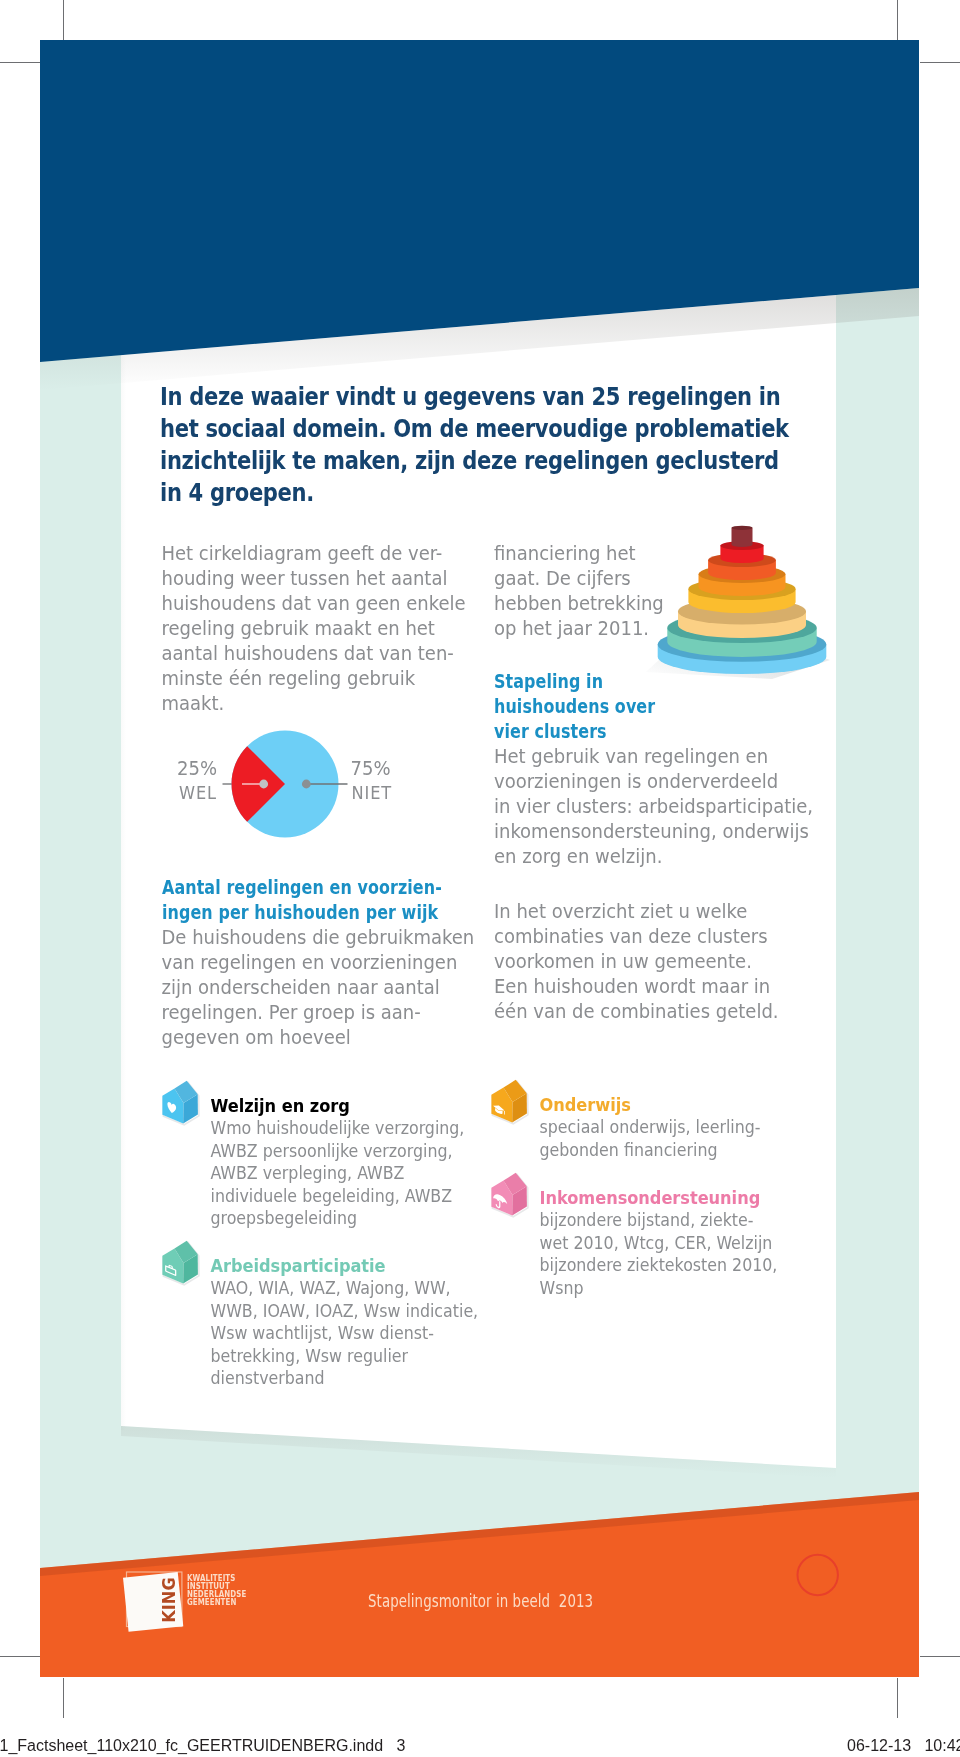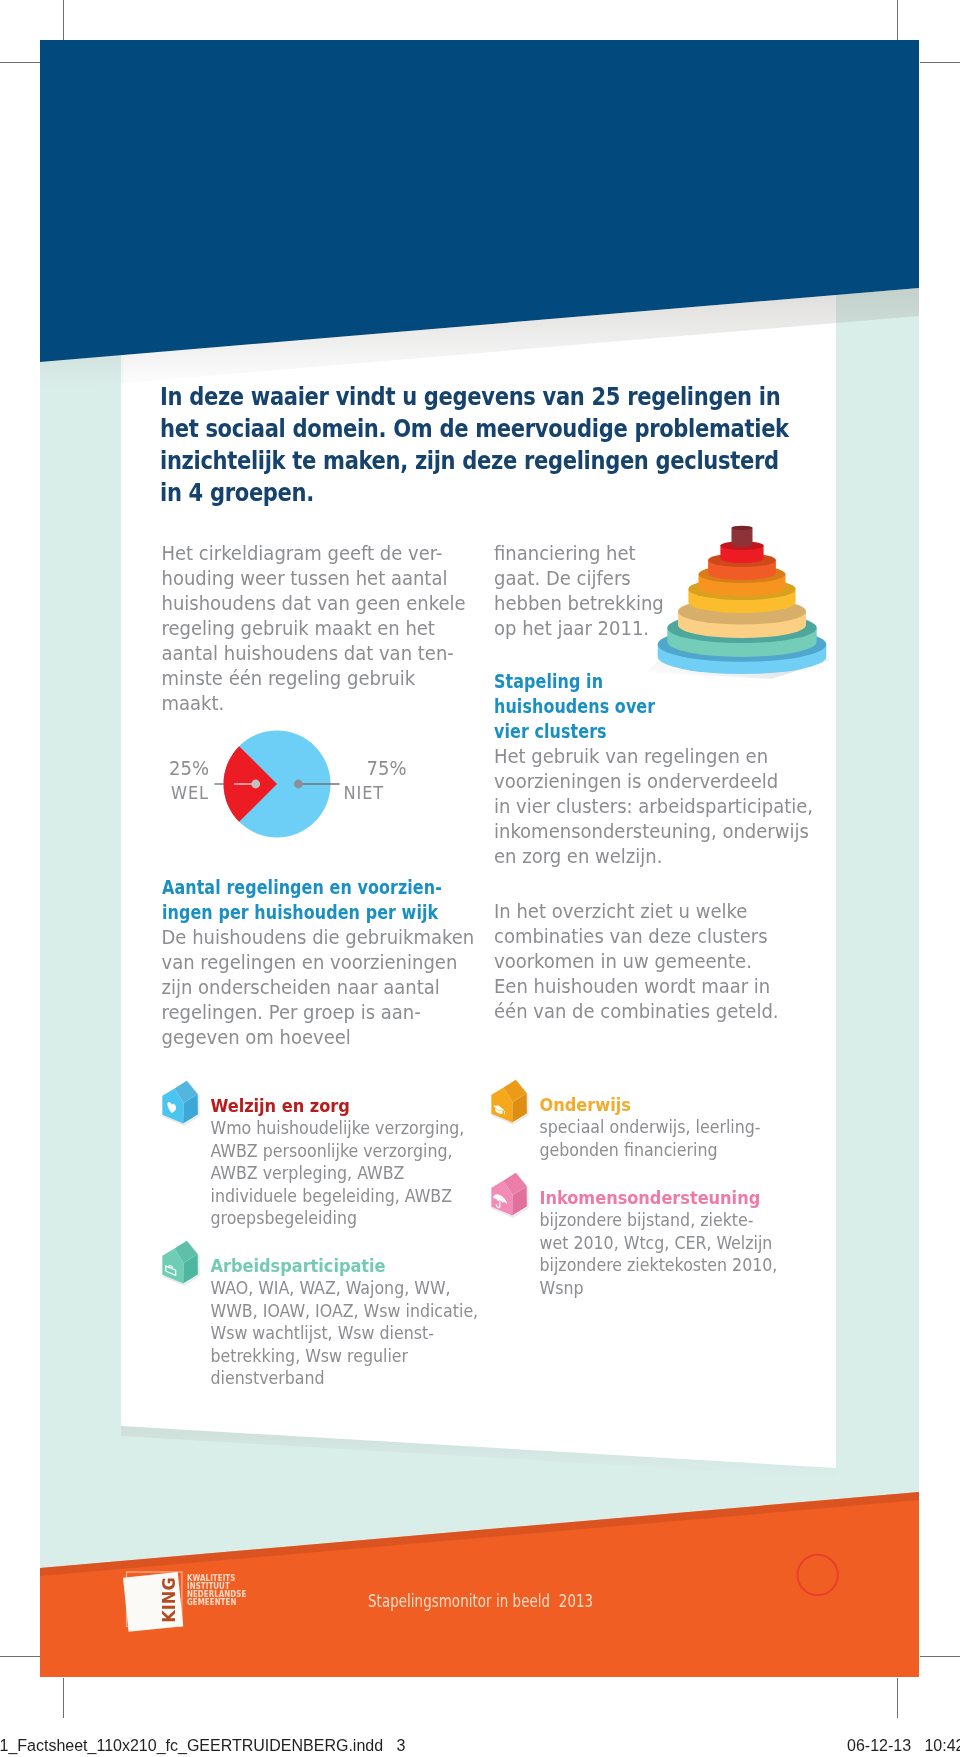--- a/index.html
+++ b/index.html
@@ -92,33 +92,33 @@
         <div class="body bline">Het cirkeldiagram geeft de ver-</div>
         <div class="body bline">houding weer tussen het aantal</div>
         <div class="body bline">huishoudens dat van geen enkele</div>
         <div class="body bline">regeling gebruik maakt en het</div>
         <div class="body bline">aantal huishoudens dat van ten-</div>
         <div class="body bline">minste één regeling gebruik</div>
         <div class="body bline">maakt.</div>
       </div>
     </div>
 
-    <div class="abs" style="left:122px;top:680px;width:260px;height:130px;">
+    <div class="abs" style="left:130px;top:680px;width:260px;height:130px;">
       <svg width="260" height="130" viewBox="0 0 260 130">
         <line x1="52.5" y1="64" x2="93.7" y2="64" stroke="#808285" stroke-width="1.5"></line>
         <circle cx="115" cy="64" r="53.5" fill="#6dcff6"></circle>
         <path d="M115,64 L77.17,101.83 A53.5,53.5 0 0 1 77.17,26.17 Z" fill="#ed1c24"></path>
         <line x1="72" y1="64" x2="94" y2="64" stroke="#f6c2c4" stroke-width="1.5"></line>
         <line x1="136.3" y1="64" x2="177.5" y2="64" stroke="#6f7376" stroke-width="1.5"></line>
         <circle cx="93.7" cy="64" r="4.4" fill="#c0c2c4"></circle>
         <circle cx="136.3" cy="64" r="4.4" fill="#8b9093"></circle>
       </svg>
       <div class="plab pct" style="left:7px;top:38px;">25%</div>
       <div class="plab nm" style="left:9px;top:65px;">WEL</div>
-      <div class="plab pct" style="left:180.5px;top:38px;margin-left:24px;">75%</div>
+      <div class="plab pct" style="left:180.5px;top:38px;">75%</div>
       <div class="plab nm" style="left:181.5px;top:65px;">NIET</div>
     </div>
 
     <div class="abs" style="left:121.5px;top:835px;width:330px;">
       <div>
         <div class="sub bline">Aantal regelingen en voorzien-</div>
         <div class="sub bline">ingen per huishouden per wijk</div>
       </div>
       <div>
         <div class="body bline">De huishoudens die gebruikmaken</div>
@@ -199,21 +199,21 @@
               <path d="M4.4,17.7 L16.5,10.6 L28.7,2.75 L39.7,16.3 L39.9,36.5 L25.2,45.4 L4.4,36.7 Z" fill="none" stroke="#b9bec1" stroke-width="1.6" opacity="0.35" transform="translate(1,1.4)"></path>
               <path d="M4.4,17.7 L16.5,10.6 L25.5,25 L25.2,45.4 L4.4,36.7 Z" fill="#4cc4f0"></path>
               <path d="M25.5,25 L39.7,16.3 L39.9,36.5 L25.2,45.4 Z" fill="#3ba8d8"></path>
               <path d="M16.5,10.6 L28.7,2.75 L39.7,16.3 L25.5,25 Z" fill="#52b6df"></path>
               <g transform="translate(5,20.8) skewY(22.7) scale(0.8)" fill="#ffffff">
                 <path d="M5.5,4.4 C5.5,1.9 7.2,0.3 9.0,0.9 10.0,1.2 10.6,2.0 11.0,3.0 11.4,1.8 12.2,0.9 13.3,0.8 15.2,0.6 16.6,2.2 16.4,4.6 16.1,7.8 13.4,11.0 11.0,13.2 8.3,11.0 5.5,7.7 5.5,4.4 Z"></path>
               </g>
             </svg>
           </div>
         <div class="ctext">
-          <div class="ctitle" style="color:#b91c1c">Welzijn en zorg</div>
+          <div class="ctitle" style="color:#000000">Welzijn en zorg</div>
           <div class="cbody">Wmo huishoudelijke verzorging,</div>
           <div class="cbody">AWBZ persoonlijke verzorging,</div>
           <div class="cbody">AWBZ verpleging, AWBZ</div>
           <div class="cbody">individuele begeleiding, AWBZ</div>
           <div class="cbody">groepsbegeleiding</div>
         </div>
       </div>
     </div>
     <div class="abs" style="left:119px;top:1214.5px;width:340px;">
       <div class="cluster">

